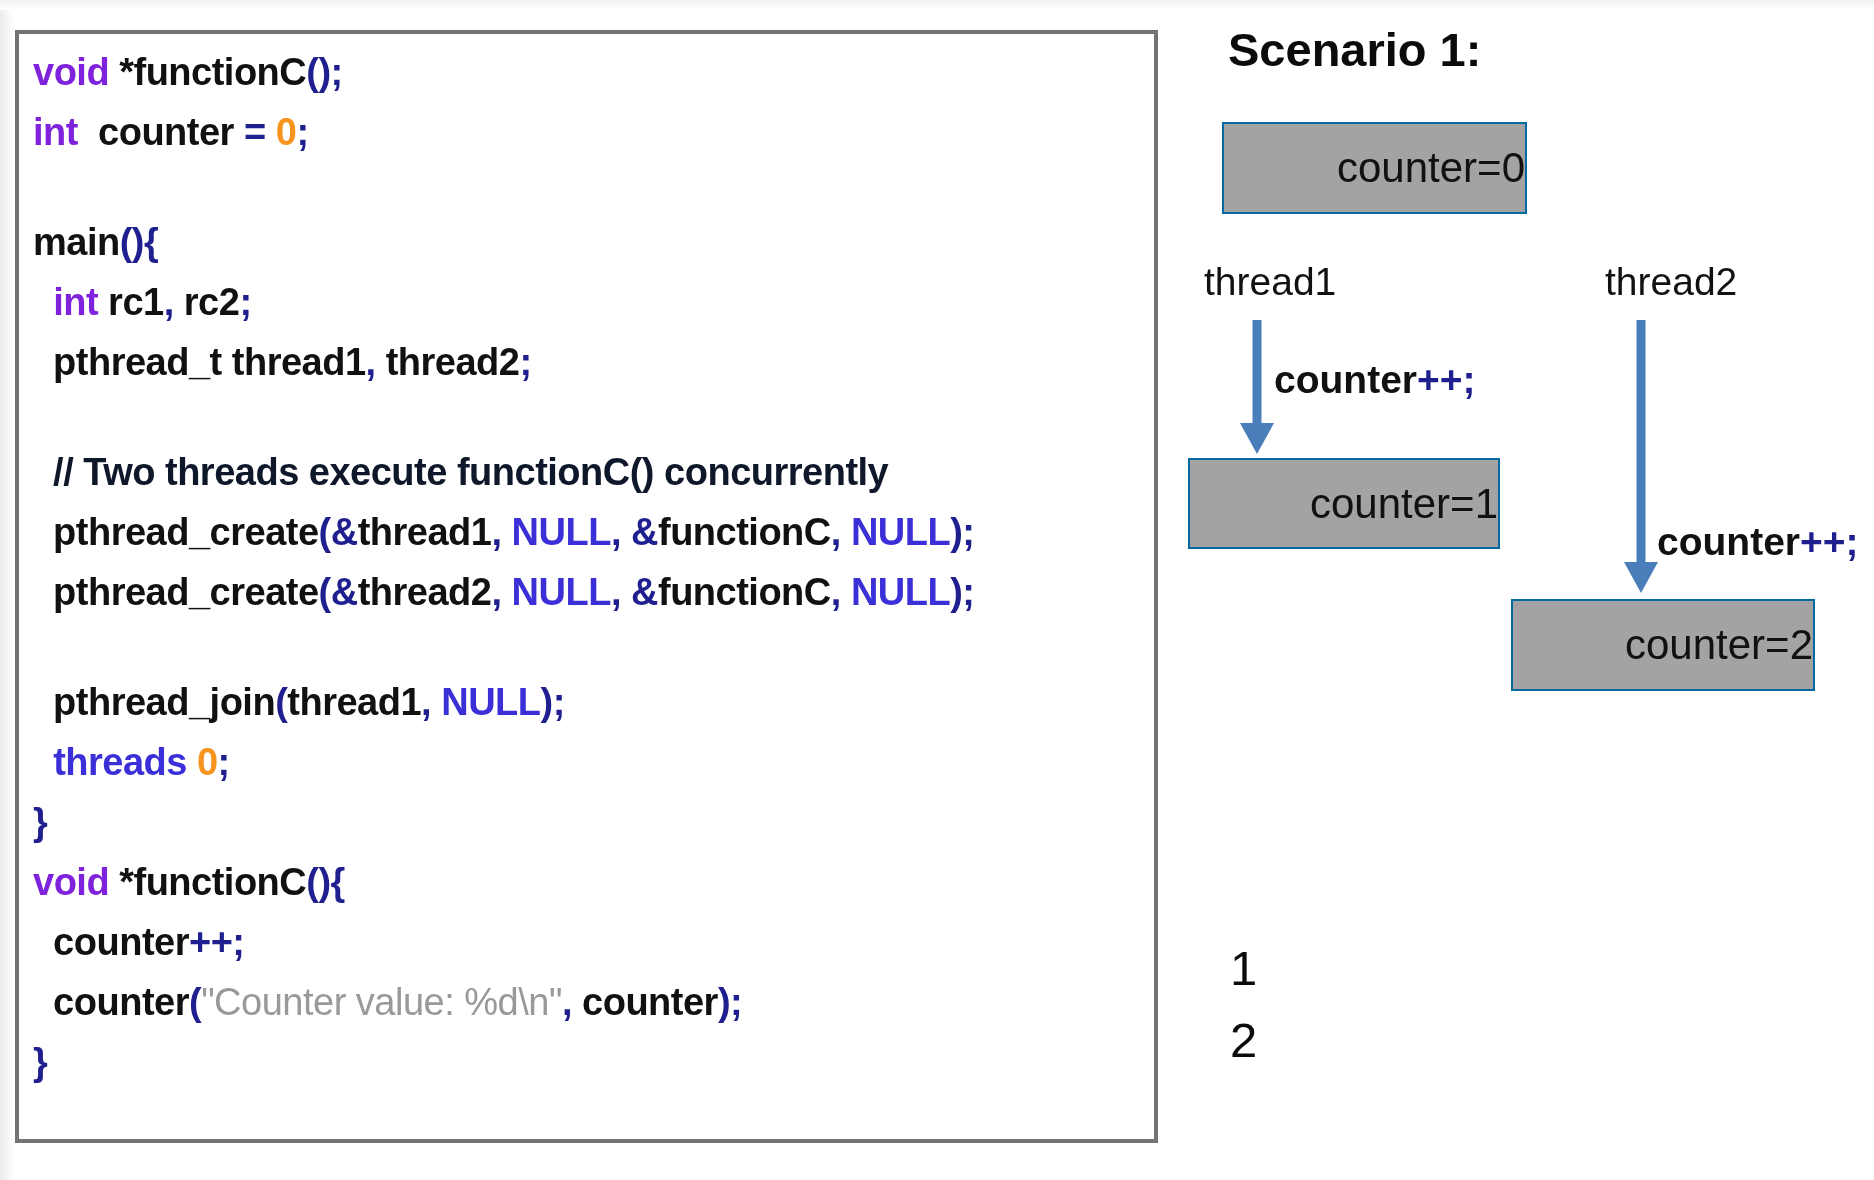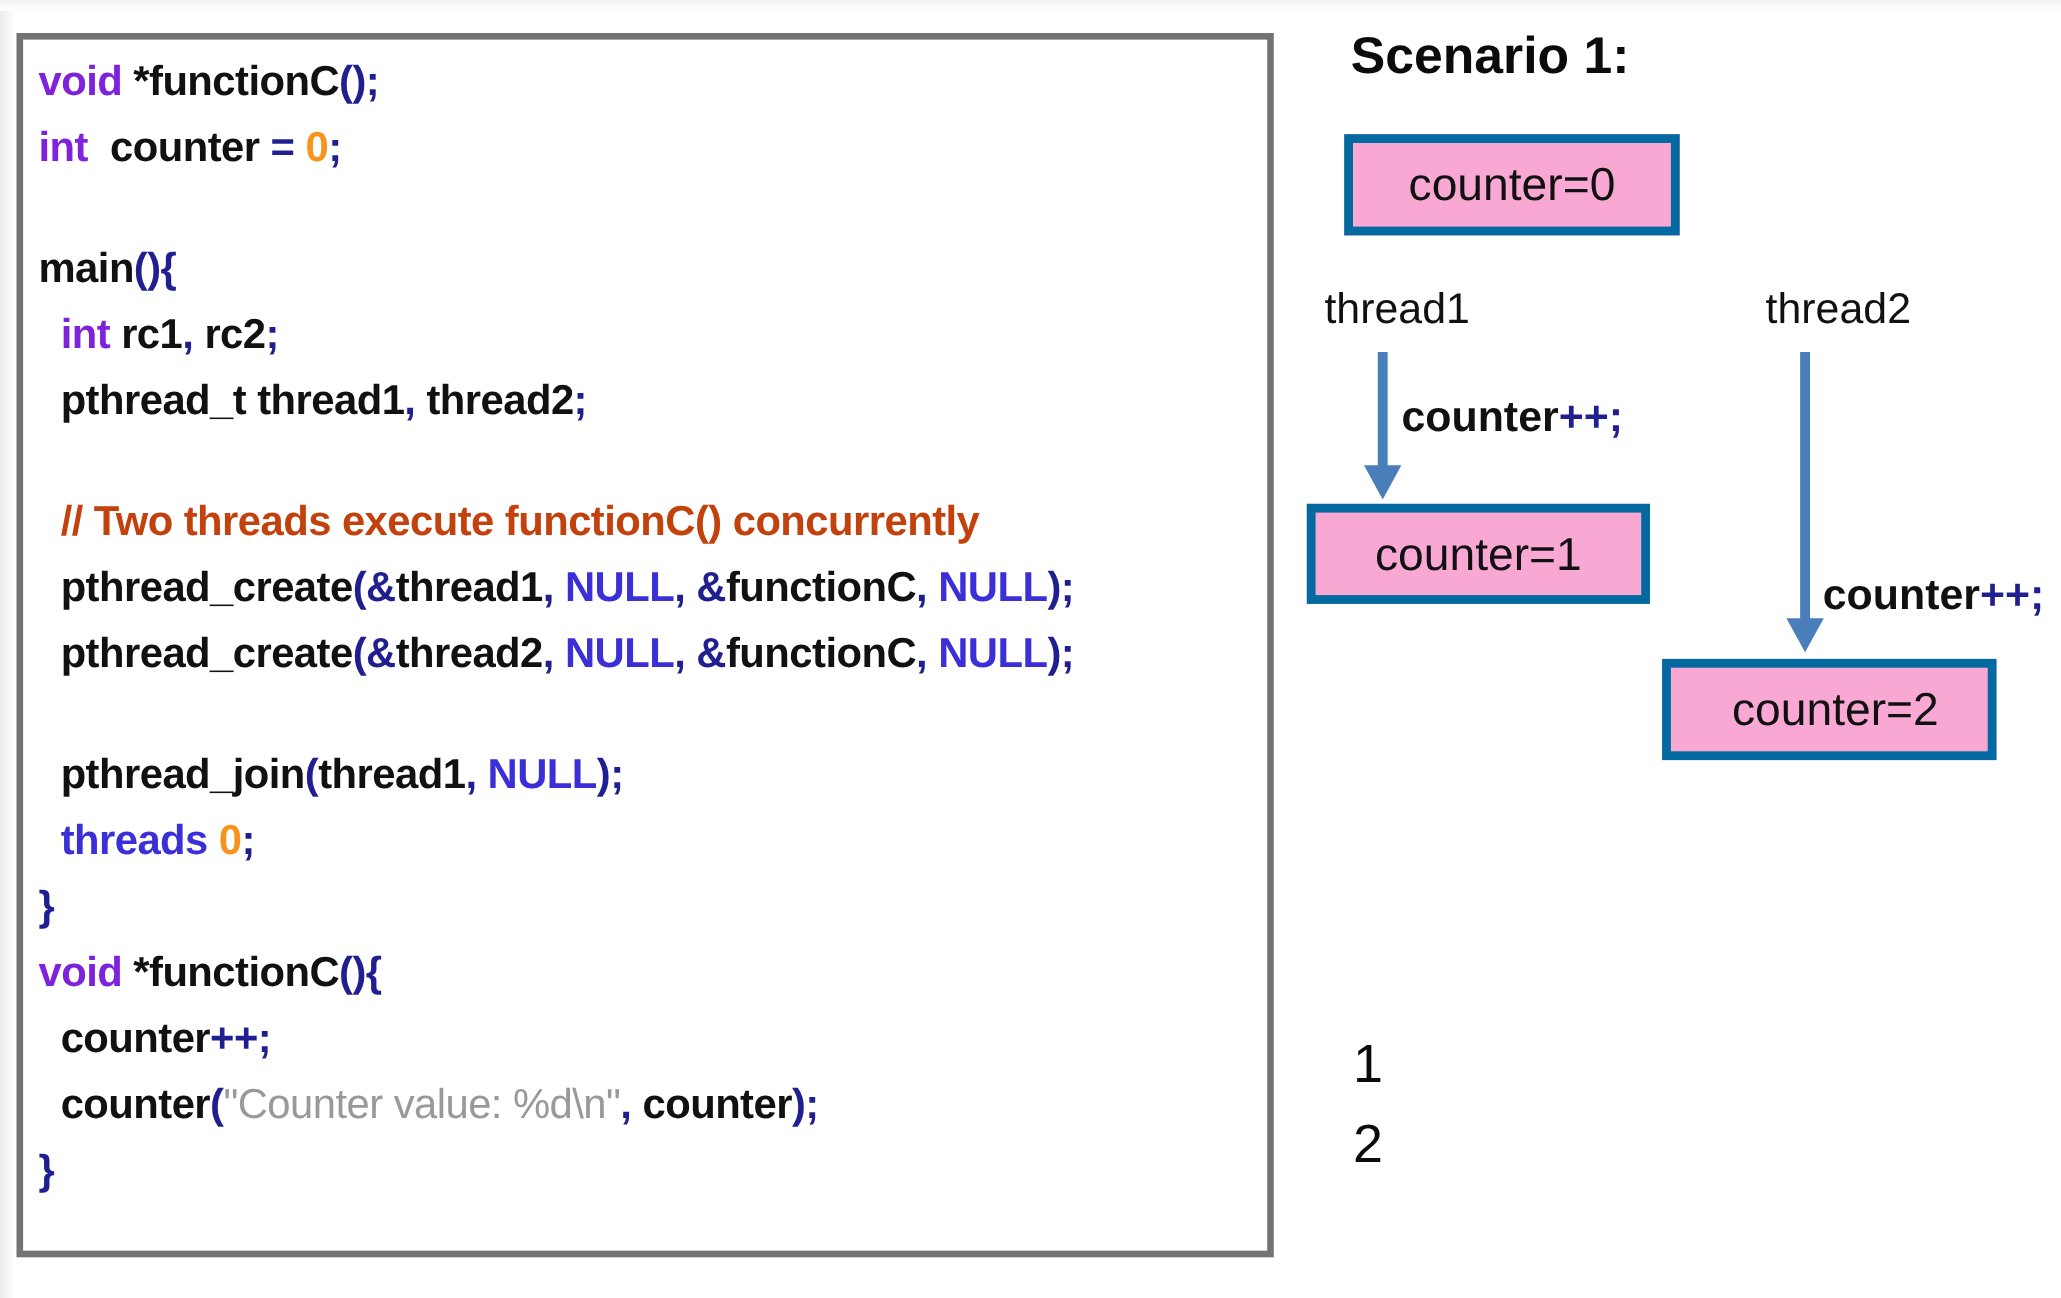--- a/index.html
+++ b/index.html
@@ -11,45 +11,45 @@
   }
   
   .page-edge{position:absolute;left:0;top:0;width:14px;height:100%;
     background:linear-gradient(90deg,#ececec,#ffffff);}
   .page-edge-top{position:absolute;left:0;top:0;width:100%;height:10px;
     background:linear-gradient(180deg,#f1f1f1,#ffffff);}
 
   
   .code-box{
     position:absolute;left:15px;top:30px;width:1143px;height:1113px;
-    border:6px solid #737373;background:#ffffff;box-sizing:border-box;
+    border:4px solid #737373;background:#ffffff;box-sizing:border-box;
     padding:8px 0 0 14px;
   }
   .code-line{
     height:60px;line-height:60px;font-size:38px;font-weight:600;
     white-space:pre;color:#111;letter-spacing:-0.5px;
   }
   .code-blank{height:50px;}
   .tk-d{color:#111;}
   .tk-k{color:#7F22DC;}                    
   .tk-p{color:#1F1F8F;font-weight:800;}    
   .tk-b{color:#3B2FD8;font-weight:800;margin-top:19px;}    
   .tk-o{color:#F7941E;font-weight:700;}    
-  .tk-g{color:#c2410c;}                    
+  .tk-g{color:#0f172a;}                    
   .tk-s{color:#999999;font-weight:500;}    
 
   
   .scenario-title{
     position:absolute;left:1228px;top:22px;width:400px;
     font-size:47px;font-weight:800;color:#0b0b0b;
   }
   .state-box{
     position:absolute;box-sizing:border-box;
-    border:8px solid #0369a1;background:#f9a8d4;
-    display:flex;align-items:center;justify-content:center;
+    border:2px solid #0369a1;background:#a3a3a3;
+    display:flex;align-items:center;justify-content:flex-end;
     font-size:42px;font-weight:400;color:#111;
   }
   .box-counter0{left:1222px;top:122px;width:305px;height:92px;}
   .box-counter1{left:1188px;top:458px;width:312px;height:91px;}
   .box-counter2{left:1511px;top:599px;width:304px;height:92px;padding-left:11px;}
 
   .thread-label{
     position:absolute;top:260px;font-size:39px;font-weight:400;color:#111;
   }
   .thread1-label{left:1204px;}

